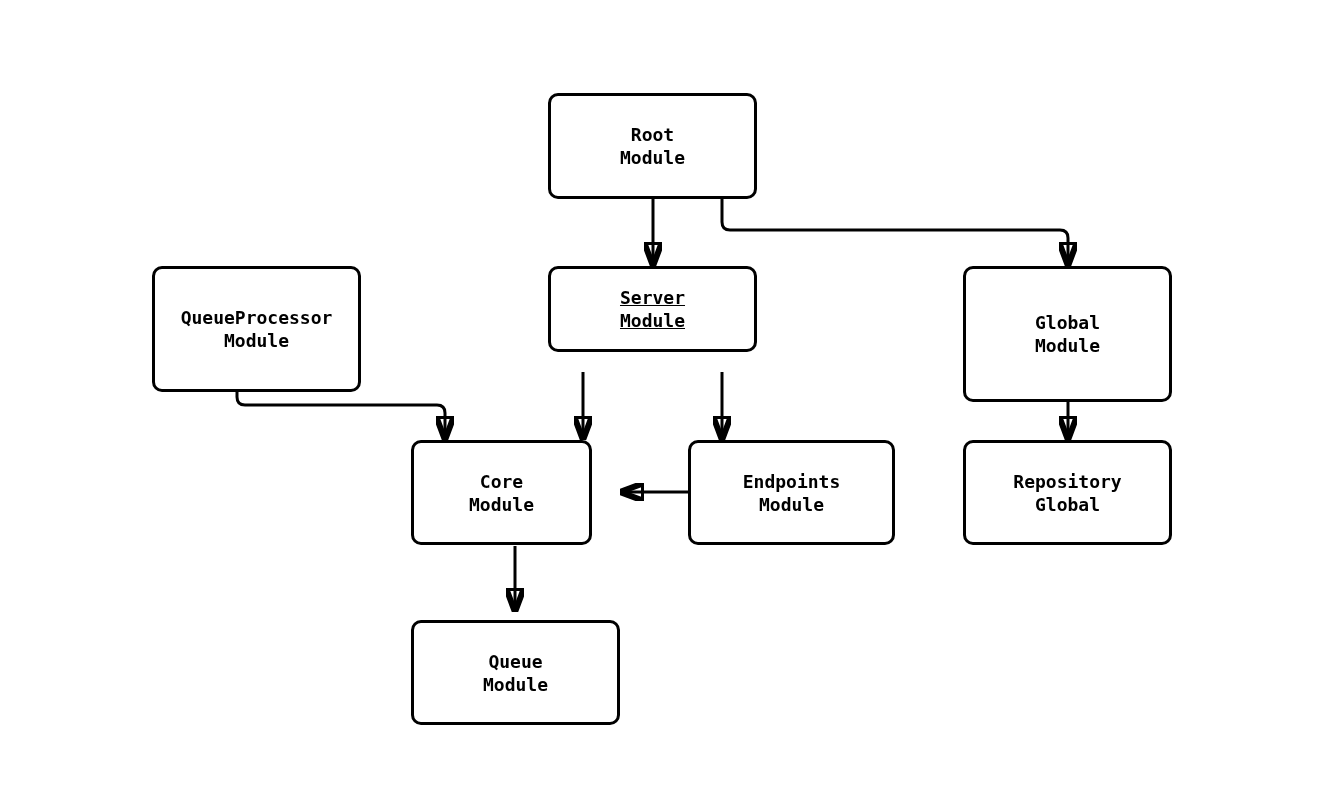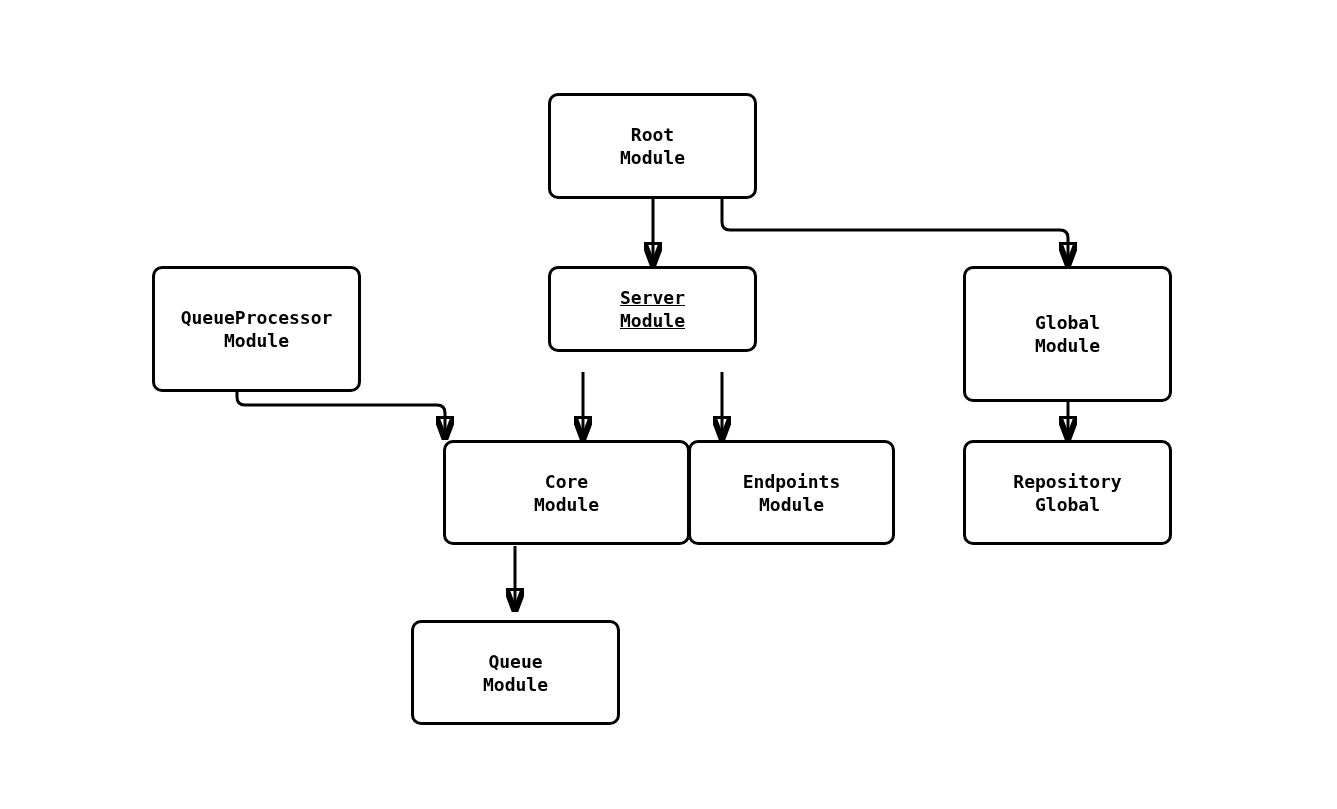--- a/index.html
+++ b/index.html
@@ -90,21 +90,21 @@
   <div class="node" style="left:548px; top:266px; width:209px; height:86px;text-decoration:underline;">
     <span class="label">Server
 Module</span>
   </div>
 
   <div class="node" style="left:963px; top:266px; width:209px; height:136px;">
     <span class="label">Global
 Module</span>
   </div>
 
-  <div class="node" style="left:411px; top:440px; width:247px; height:105px;margin-left:32px;">
+  <div class="node" style="left:411px; top:440px; width:181px; height:105px;">
     <span class="label">Core
 Module</span>
   </div>
 
   <div class="node" style="left:688px; top:440px; width:207px; height:105px;">
     <span class="label">Endpoints
 Module</span>
   </div>
 
   <div class="node" style="left:963px; top:440px; width:209px; height:105px;">

